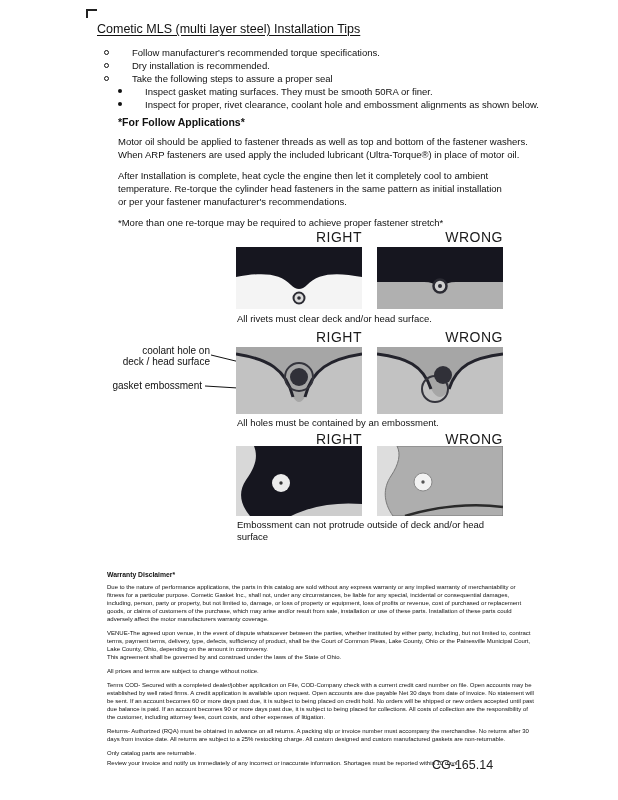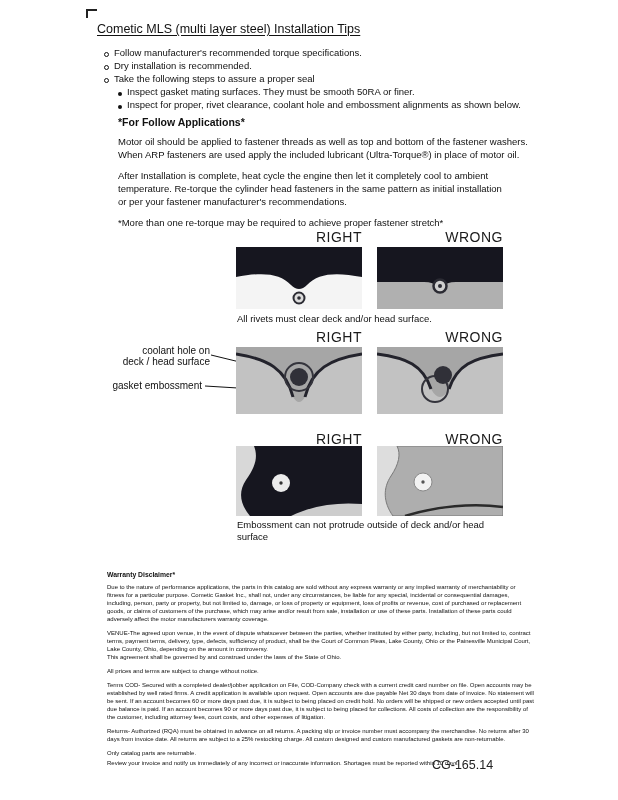--- a/index.html
+++ b/index.html
@@ -3,21 +3,21 @@
 <meta charset="utf-8">
 <style>
   html,body{margin:0;padding:0;background:#ffffff;}
   .page{position:relative;width:618px;height:800px;background:#ffffff;overflow:hidden;
         font-family:"Liberation Sans", sans-serif;color:#111;border-right:1px solid #dcdcdc;}
   .corner-mark{position:absolute;left:86px;top:9px;width:9px;height:7px;
         border-left:2px solid #222;border-top:2px solid #222;}
   .title{position:absolute;left:97px;top:22px;font-size:12.5px;font-weight:normal;
         text-decoration:underline;text-underline-offset:2px;}
   .tips{position:absolute;left:104px;top:46px;font-size:9.5px;line-height:13px;}
-  .tip{display:flex;align-items:center;white-space:nowrap;}
+  .tip{display:flex;align-items:flex-start;white-space:nowrap;gap:18px;}
   .tip .b{flex:0 0 auto;margin:4px 5px 0 0;}
   .hollow{width:3px;height:3px;border:1px solid #111;border-radius:50%;}
   .filled{width:4px;height:4px;background:#111;border-radius:50%;}
   .tip.sub{margin-left:14px;}
   .diesel{position:absolute;left:118px;top:116px;}
   .diesel h2{font-size:10.5px;font-weight:bold;margin:0 0 7px 0;}
   .diesel p{margin:0 0 8px 0;font-size:9.5px;line-height:13px;white-space:pre;}
   .diesel .note{margin-top:8px;}
   .dg-label{position:absolute;width:126px;text-align:right;font-size:14px;
         letter-spacing:.5px;color:#1a1a1a;}
@@ -121,20 +121,21 @@
   </div>
   <div class="dg-img" style="left:377px;top:347px">
     <svg width="126" height="67" viewBox="0 0 126 67">
       <rect width="126" height="67" fill="#c2c2c2"></rect>
       <path d="M0,0 L126,0 L126,7 C96,11 80,18 72,42 Q63,58 54,42 C46,18 30,11 0,7 Z" fill="#a6a6a6"></path>
       <path d="M0,7 C30,11 46,18 54,42 M126,7 C96,11 80,18 72,42" fill="none" stroke="#23232c" stroke-width="3"></path>
       <circle cx="58" cy="42" r="13" fill="none" stroke="#34343c" stroke-width="2"></circle>
       <circle cx="66" cy="28" r="9" fill="#303038"></circle>
     </svg>
   </div>
+  <div class="dg-caption" style="left:237px;top:417px">All holes must be contained by an embossment.</div>
 
   <div class="dg-label" style="left:236px;top:431px">RIGHT</div>
   <div class="dg-label" style="left:377px;top:431px">WRONG</div>
   <div class="dg-img" style="left:236px;top:446px">
     <svg width="126" height="70" viewBox="0 0 126 70">
       <rect width="126" height="70" fill="#d8d8d8"></rect>
       <path d="M18,0 L126,0 L126,70 L14,70 C4,58 2,46 10,34 C20,20 22,10 18,0 Z" fill="#16161f"></path>
       <path d="M55,70 C78,59 102,56 126,58 L126,70 Z" fill="#cdcdcd"></path>
       <circle cx="45" cy="37" r="9" fill="#ececec"></circle>
       <circle cx="45" cy="37" r="1.7" fill="#333"></circle>

